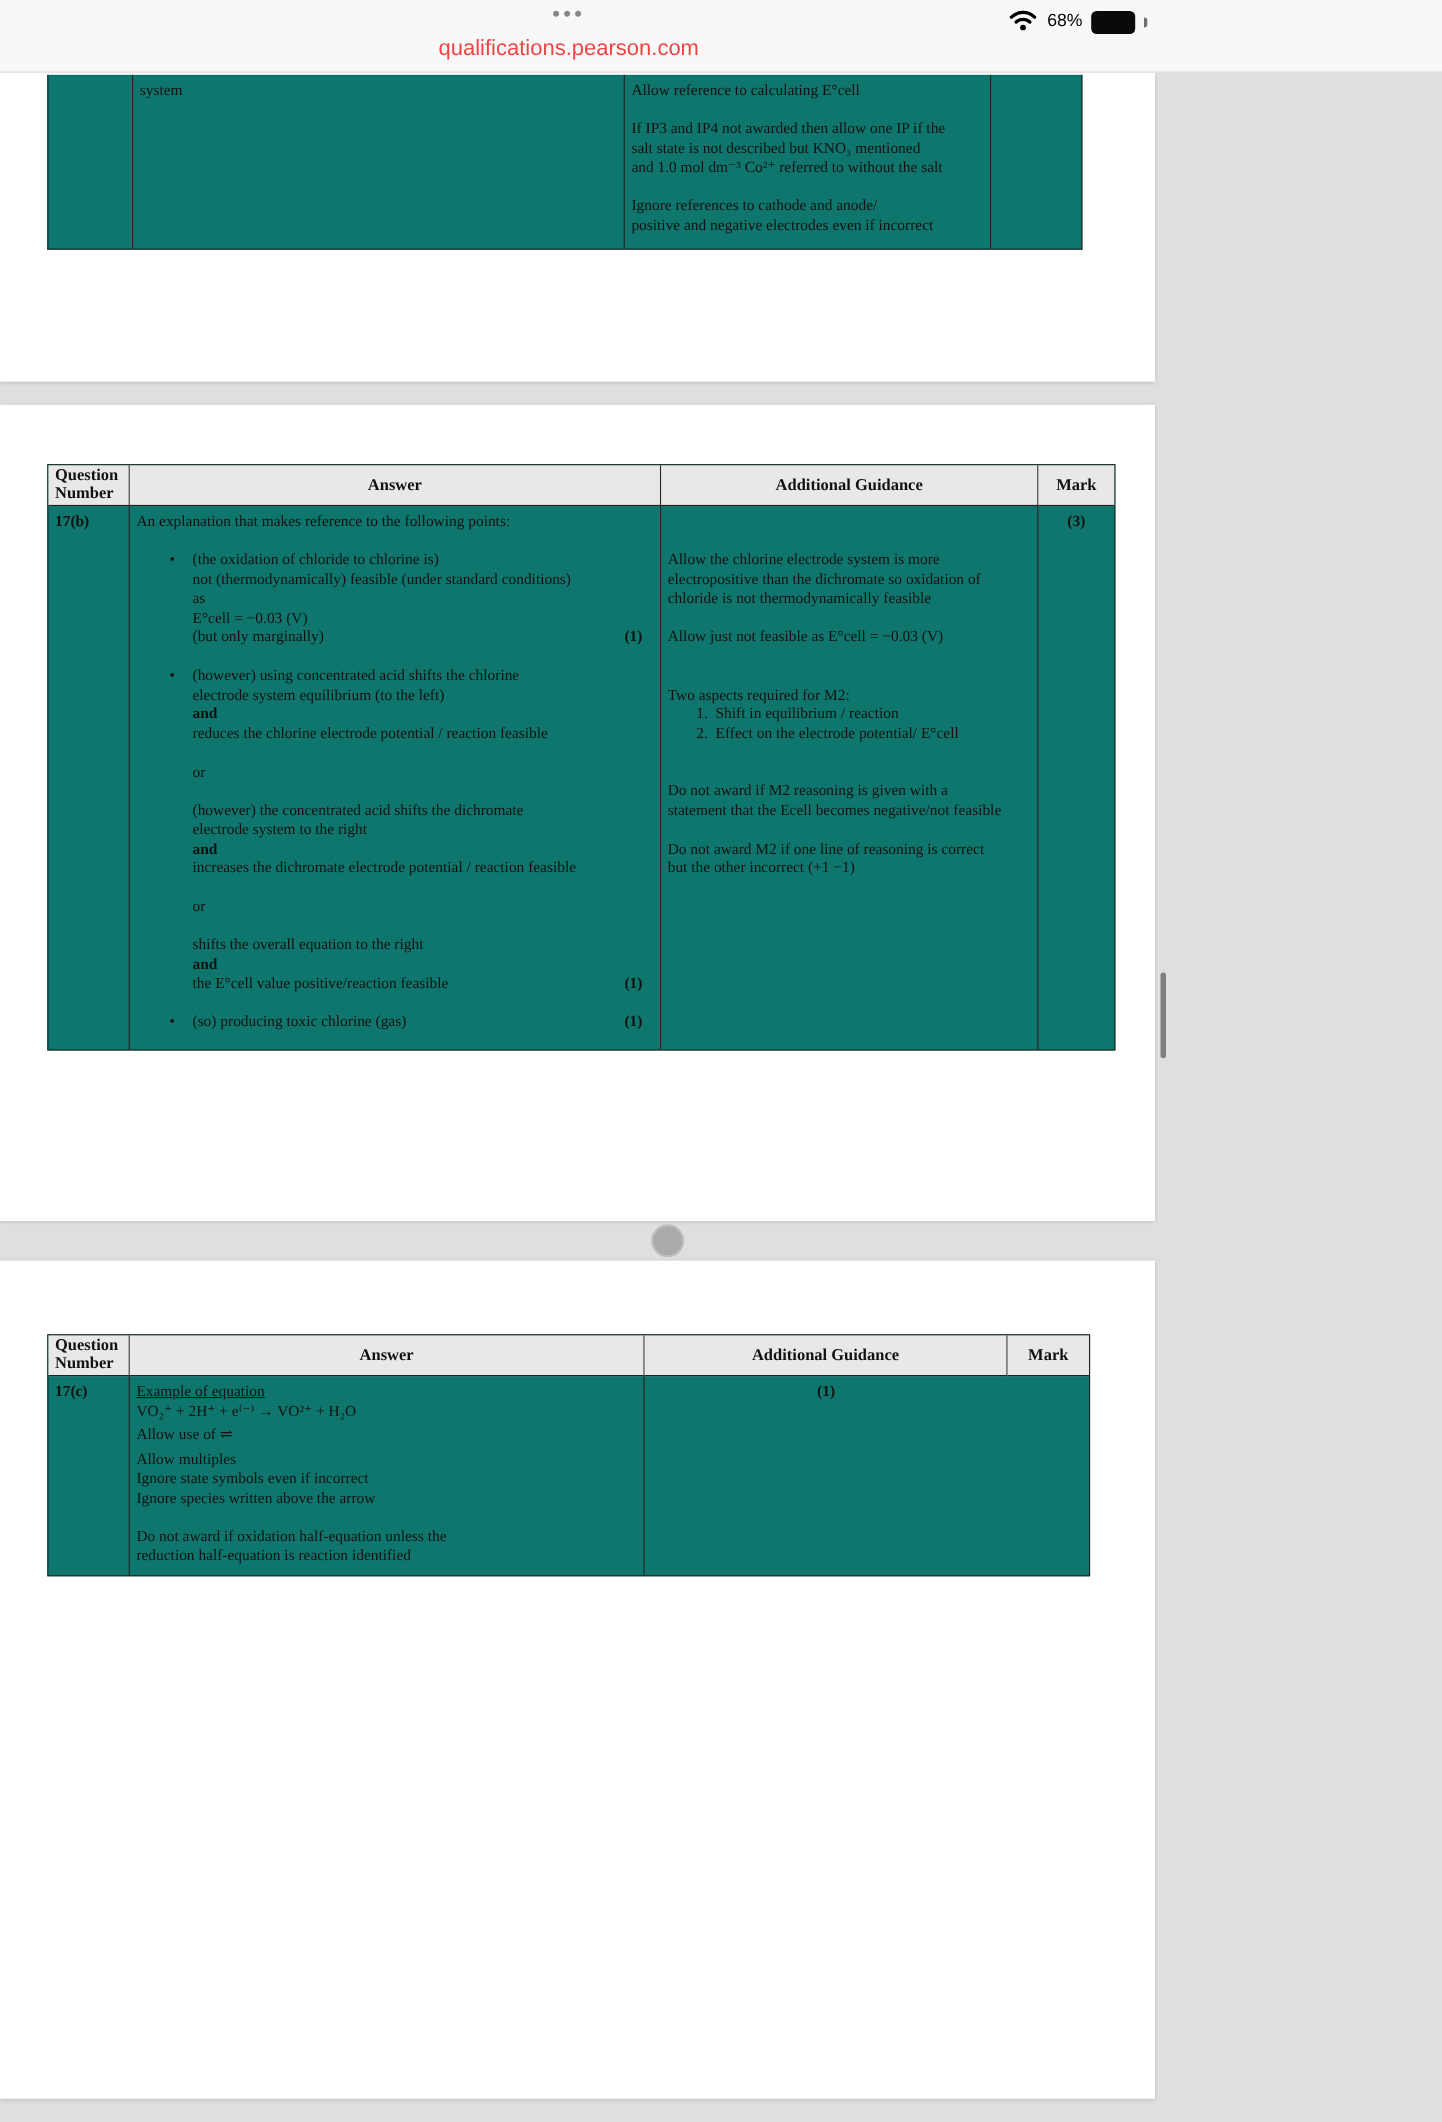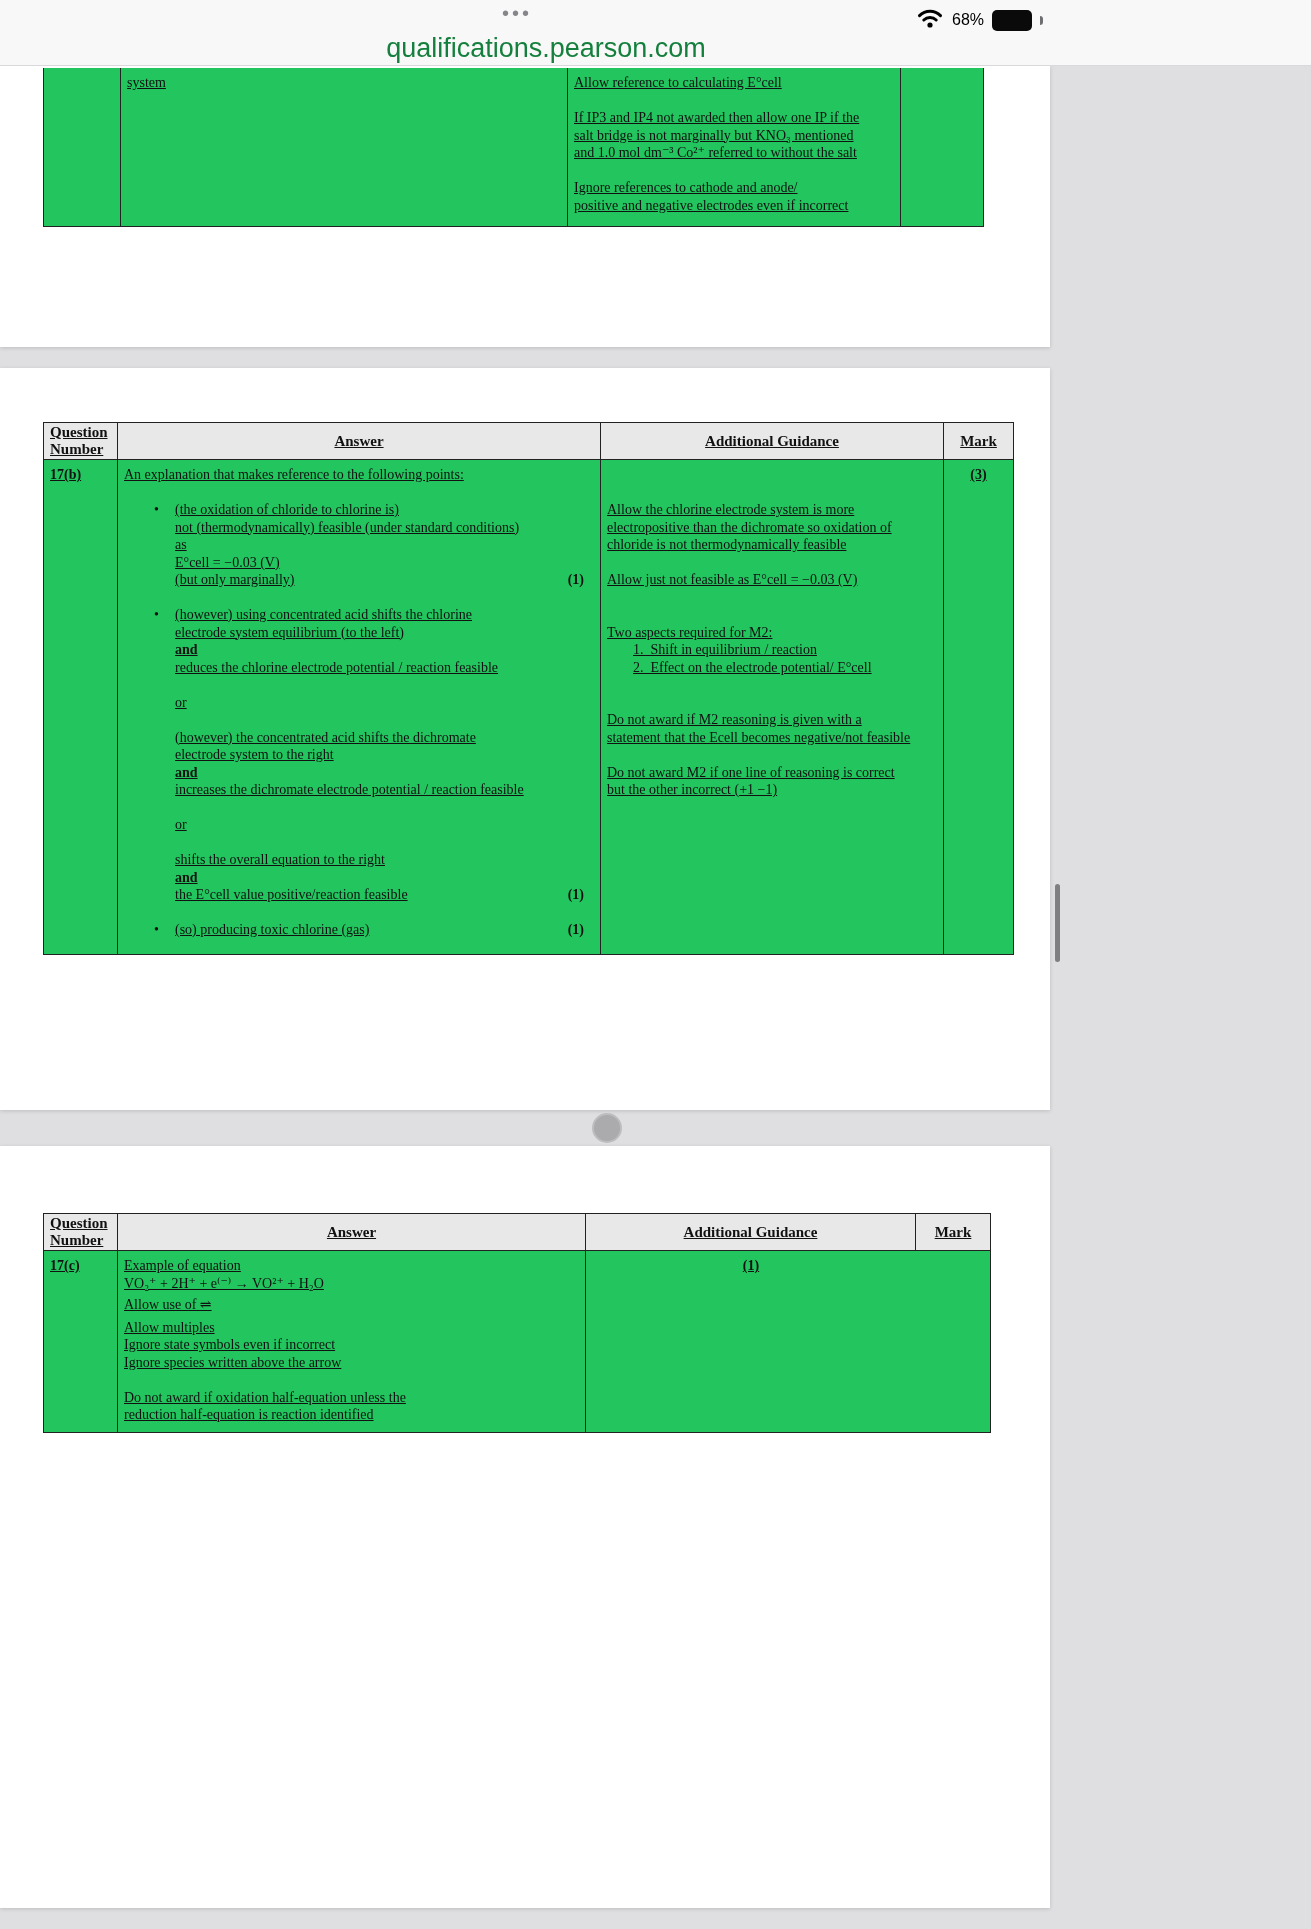--- a/index.html
+++ b/index.html
@@ -17,22 +17,22 @@
   .statusbar {
     position:absolute; top:0; left:0; width:1311px; height:66px;
     background:#f8f8f8; border-bottom:1px solid #d9d9db; z-index:5;
     font-family:"Liberation Sans","DejaVu Sans",sans-serif;
   }
   .handle-dots {
     position:absolute; top:2px; left:517px; transform:translateX(-50%);
     font-size:20px; letter-spacing:3px; color:#86868a;
   }
   .url-title {
-    position:absolute; top:33px; left:546px; transform:translateX(-50%);
-    font-size:27px; color:#15803d;
+    position:absolute; top:33px; left:517px; transform:translateX(-50%);
+    font-size:20px; color:#ef4444;
   }
   .status-right {
     position:absolute; top:7px; left:916px; height:26px;
     display:flex; align-items:center; gap:8px;
   }
   .batt-pct { font-size:16px; color:#000; }
   .battery { width:40px; height:21px; border-radius:5px; background:#0a0a0a; position:relative; }
   .battery-tip { width:3px; height:9px; background:#6f6f72; border-radius:0 3px 3px 0; }
 
   
@@ -47,21 +47,21 @@
   .scroll-circle {
     position:absolute; left:592px; top:1113px; width:30px; height:30px;
     border-radius:50%; background:#ababad; border:2px solid #bdbdbf; z-index:3;
   }
   .scrollbar {
     position:absolute; left:1055px; top:884px; width:5px; height:78px;
     border-radius:3px; background:#7f7f82; z-index:4;
   }
 
   
-  .tbl { position:absolute; display:grid; background:#22c55e; border:1px solid #222;text-decoration:underline; }
+  .tbl { position:absolute; display:grid; background:#0f766e; border:1px solid #222; }
   .tbl > div { border-right:1px solid #222; border-bottom:1px solid #222; position:relative; overflow:hidden; }
   .tbl > div.lc { border-right:none; }
   .tbl > div.lr { border-bottom:none; }
 
   .t1 { left:43px; top:2px; border-top:none;
         grid-template-columns:77px 447px 333px 82px; grid-template-rows:158px; }
   .t2 { left:43px; top:54px;
         grid-template-columns:74px 483px 343px 69px; grid-template-rows:37px 494px; }
   .t3 { left:43px; top:67px;
         grid-template-columns:74px 468px 330px 74px; grid-template-rows:37px 181px; }
@@ -112,21 +112,21 @@
   <div class="page page1">
     <div class="tbl t1">
       <div class="td qnum lr"></div>
       <div class="td lr">
         <div class="ln">system</div>
       </div>
       <div class="td lr">
         <div class="ln">Allow reference to calculating E°cell</div>
         <div class="blank"></div>
         <div class="ln">If IP3 and IP4 not awarded then allow one IP if the</div>
-        <div class="ln">salt bridge is not marginally but KNO₃ mentioned</div>
+        <div class="ln">salt state is not described but KNO₃ mentioned</div>
         <div class="ln">and 1.0 mol dm⁻³ Co²⁺ referred to without the salt</div>
         <div class="blank"></div>
         <div class="ln">Ignore references to cathode and anode/</div>
         <div class="ln">positive and negative electrodes even if incorrect</div>
       </div>
       <div class="td mark lr lc"></div>
     </div>
   </div>
 
   <div class="page page2">

